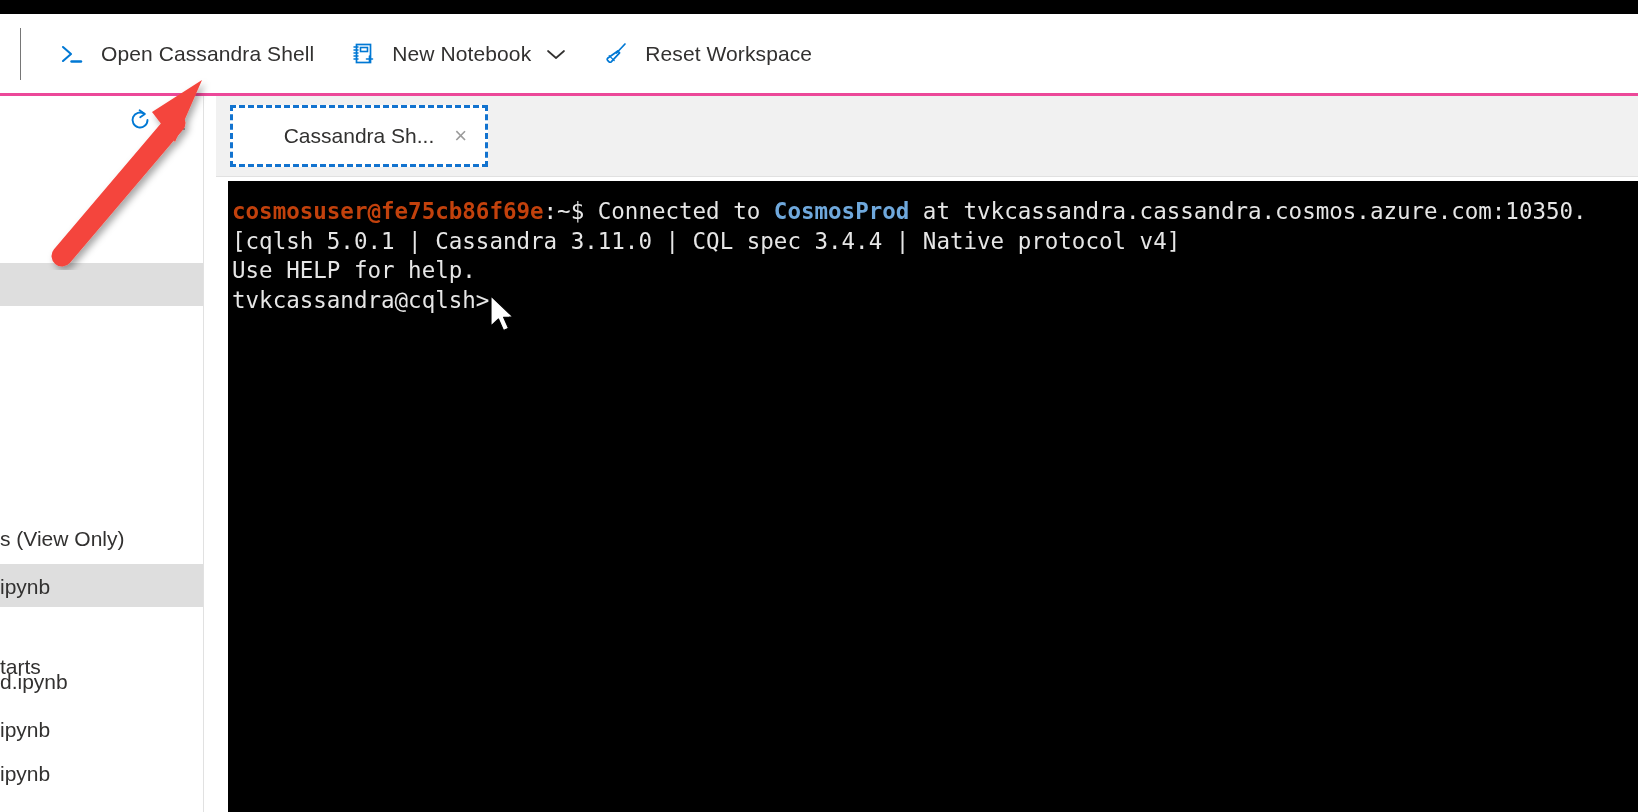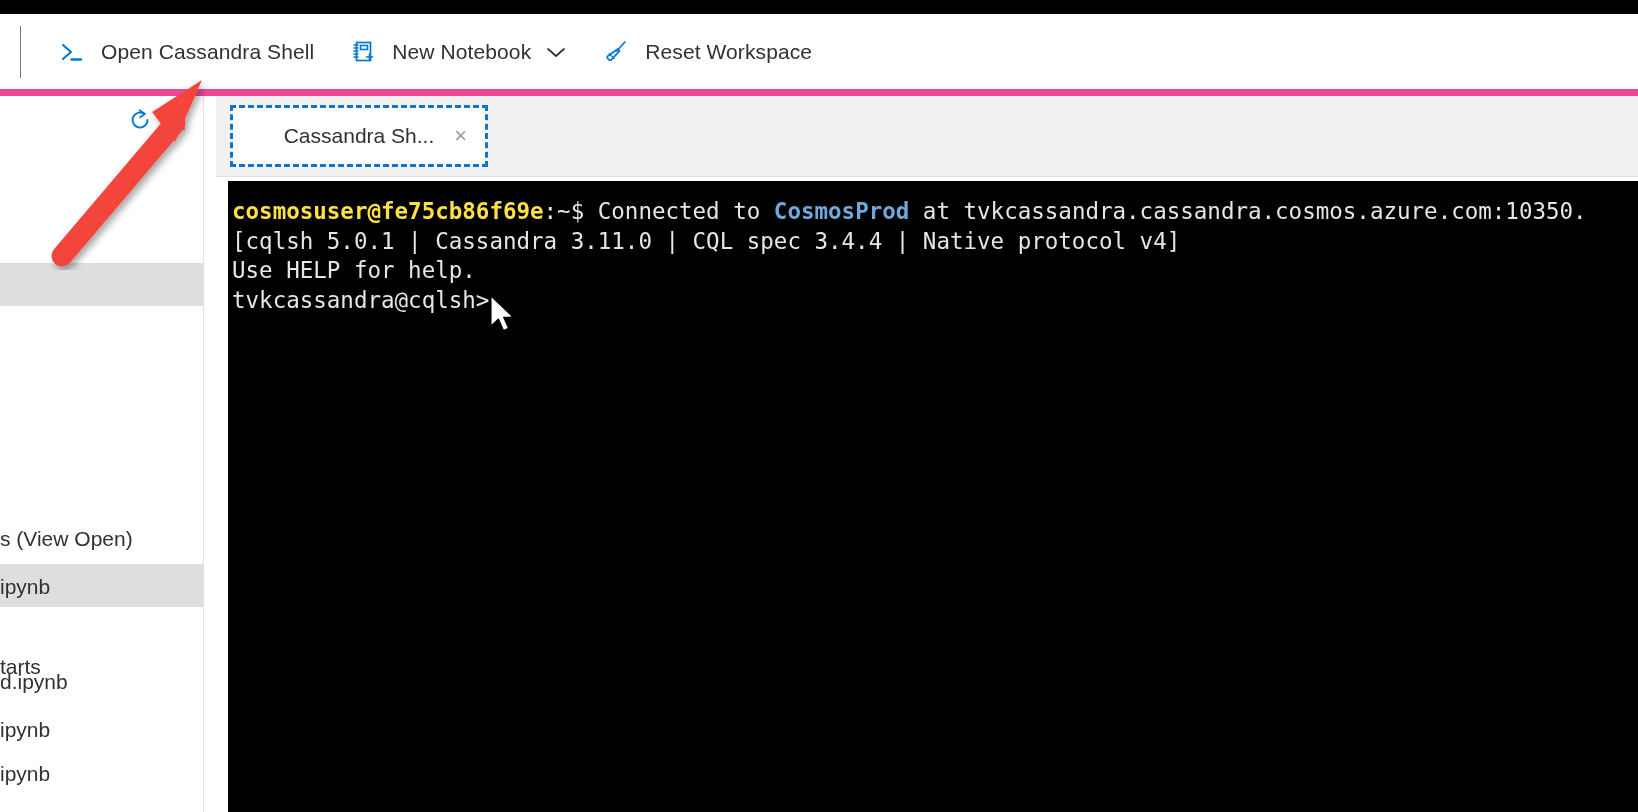--- a/index.html
+++ b/index.html
@@ -30,21 +30,21 @@
     background: #000000;
   }
 
   
   .toolbar {
     position: absolute;
     left: 0; top: 14px;
     width: 1638px;
     height: 82px;
     background: #ffffff;
-    border-bottom: 7px solid #ec4899;
+    border-bottom: 3px solid #ec4899;
     display: flex;
     align-items: center;
     box-sizing: border-box;
   }
 
   .toolbar-divider {
     width: 1px;
     height: 52px;
     background: #767676;
     margin-left: 20px;
@@ -199,21 +199,21 @@
     padding: 16px 0 0 4px;
     font-family: "DejaVu Sans Mono", "Liberation Mono", monospace;
     font-size: 22.5px;
     line-height: 29.5px;
     color: #d8d8d8;
     white-space: pre;
   }
 
   .term-line { white-space: pre; }
 
-  .t-green { color: #fde047; font-weight: bold; }
+  .t-green { color: #c2410c; font-weight: bold; }
   .t-blue  { color: #6fa8dc; font-weight: bold; }
   .t-white { color: #e6e6e6; text-align: center; }
 
   
   .mouse-cursor {
     position: absolute;
     left: 489px; top: 295px;
     width: 30px; height: 42px;
     pointer-events: none;
   }
@@ -273,21 +273,21 @@
         </svg>
       </span>
       <span class="tb-label">Reset Workspace</span>
     </div>
   </div>
 
   <div class="sidebar">
     <div class="side-band b1"></div>
     <div class="side-band b2"></div>
 
-    <div class="side-text" style="top:431px;">s (View Open)</div>
+    <div class="side-text" style="top:431px;">s (View Only)</div>
     <div class="side-text" style="top:479px;">ipynb</div>
     <div class="side-text" style="top:559px;">tarts</div>
     <div class="side-text" style="top:574px;">d.ipynb</div>
     <div class="side-text" style="top:622px;">ipynb</div>
     <div class="side-text" style="top:666px;">ipynb</div>
   </div>
 
   <div class="refresh-icon">
     <svg width="30" height="30" viewBox="0 0 30 30" fill="none">
       <path d="M22.5 15 A7.5 7.5 0 1 1 19.2 8.8" stroke="#0078d4" stroke-width="1.9" stroke-linecap="round" fill="none"></path>

